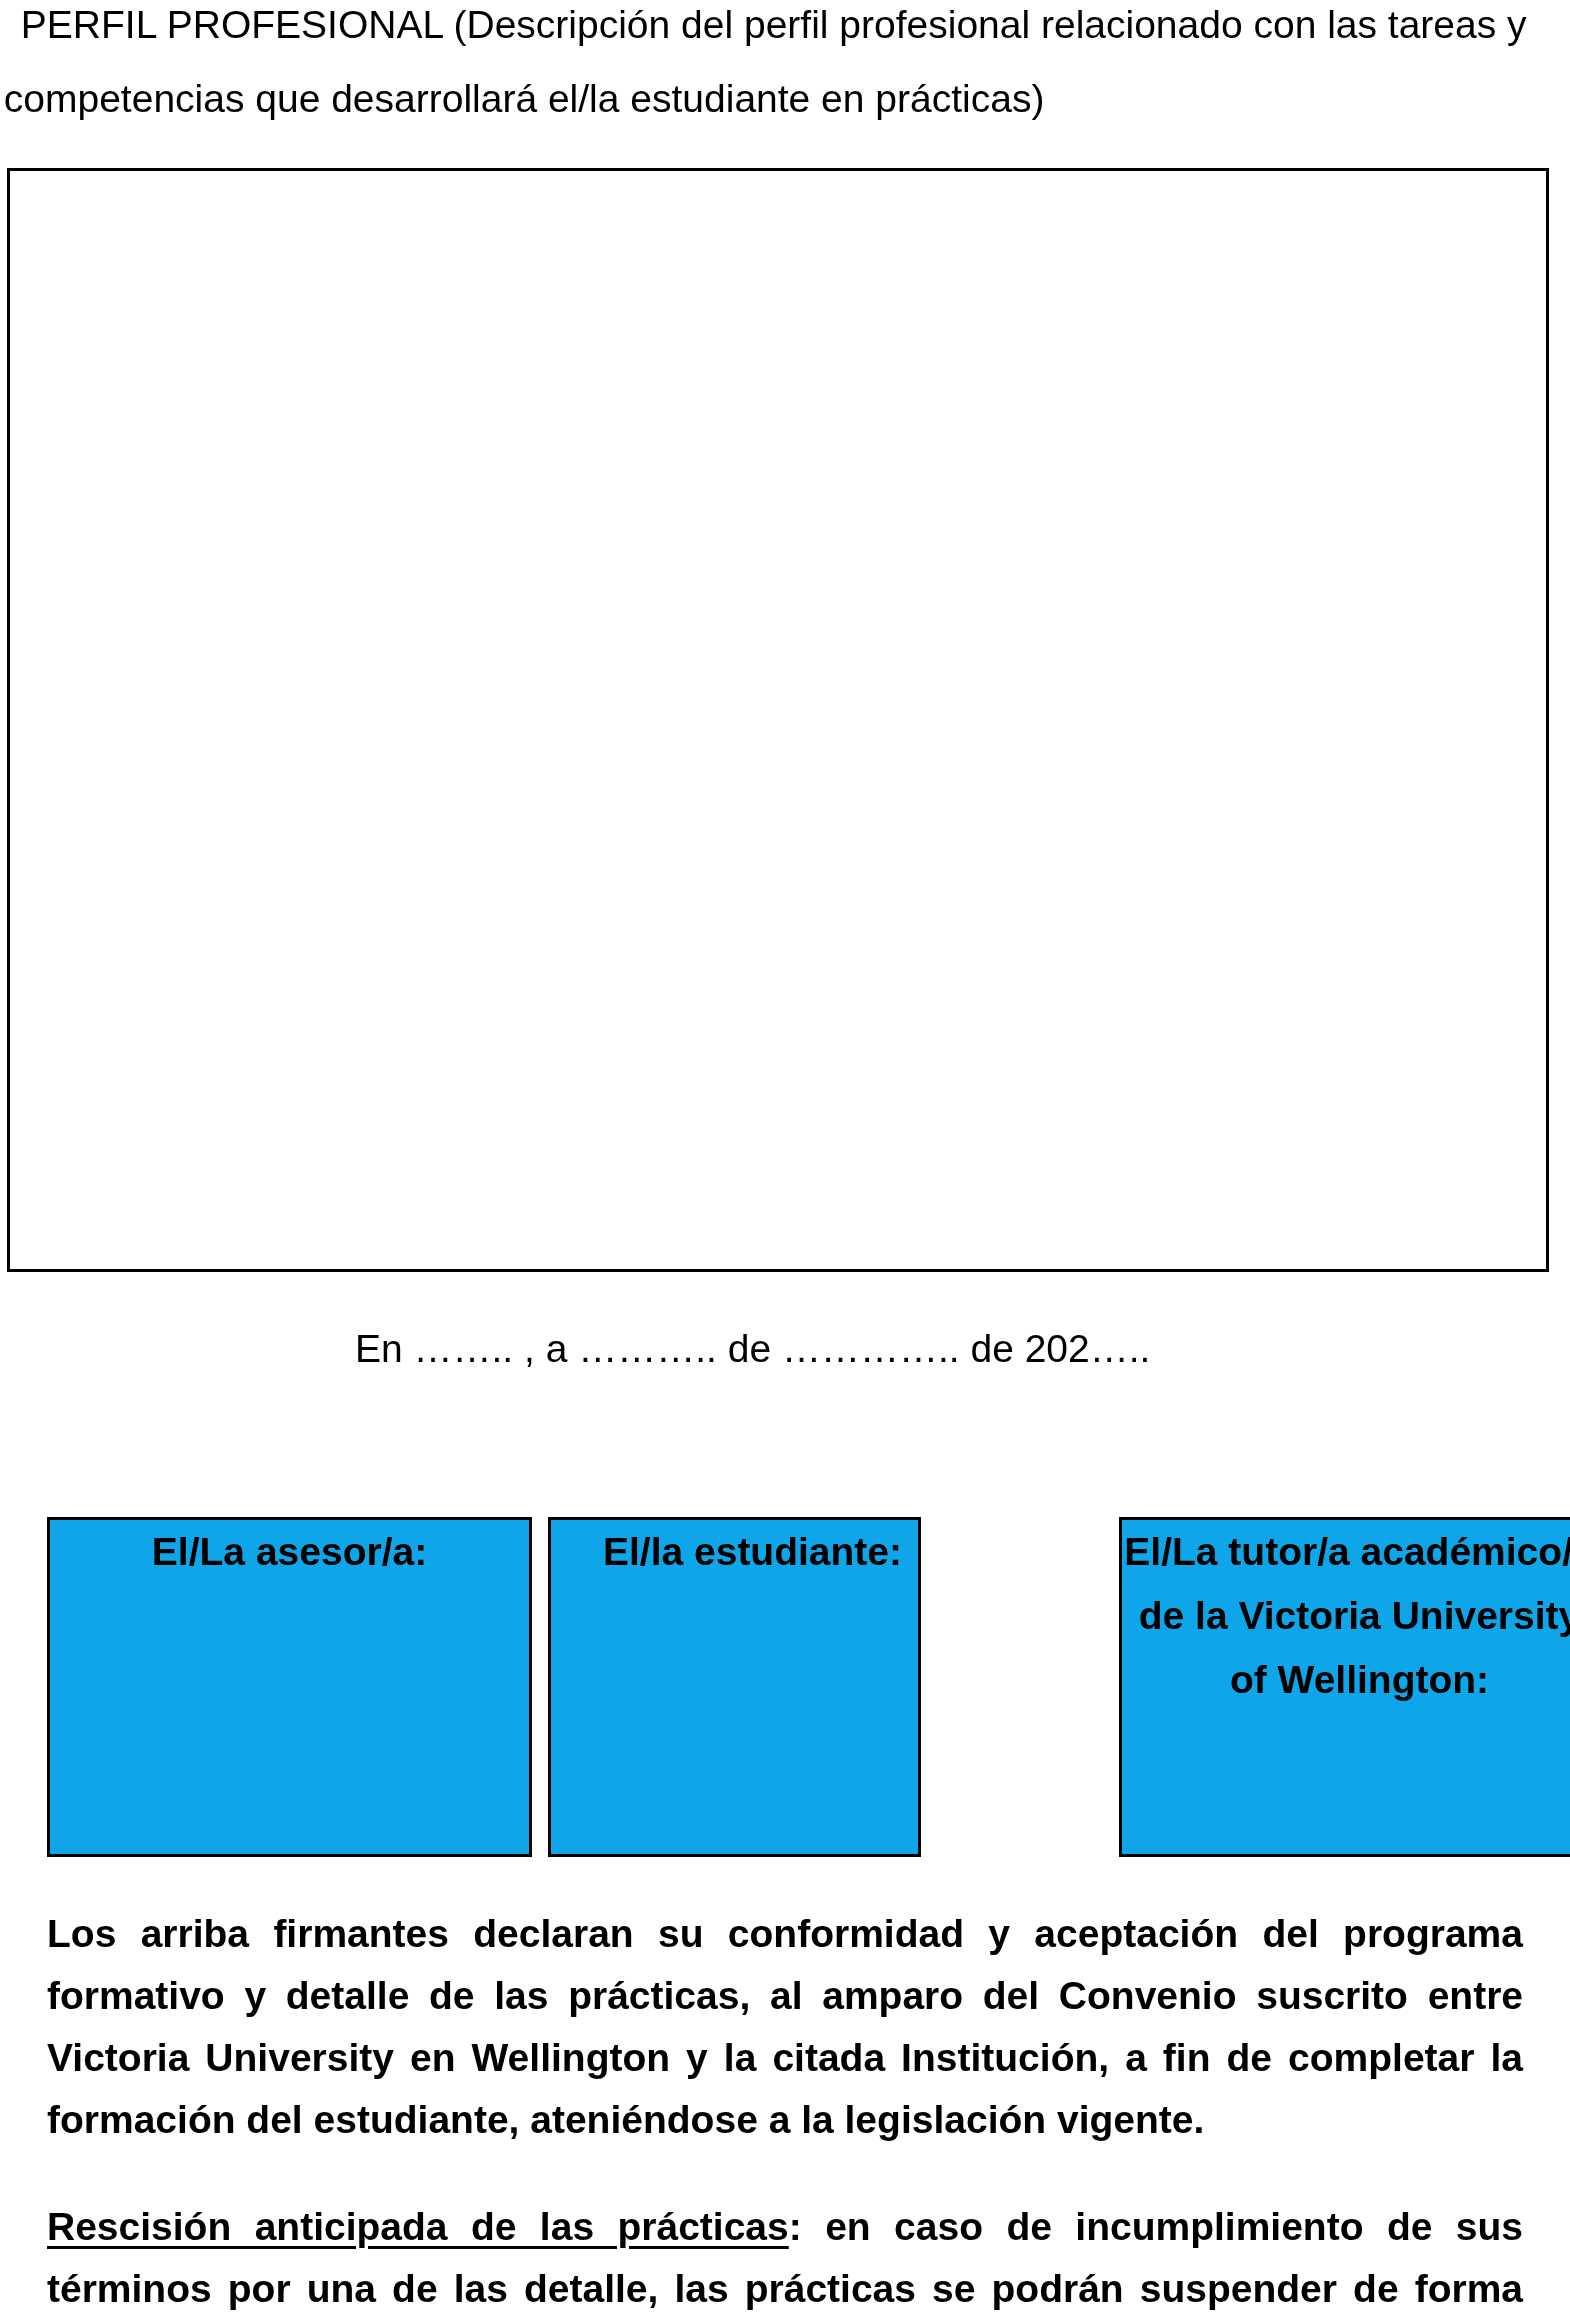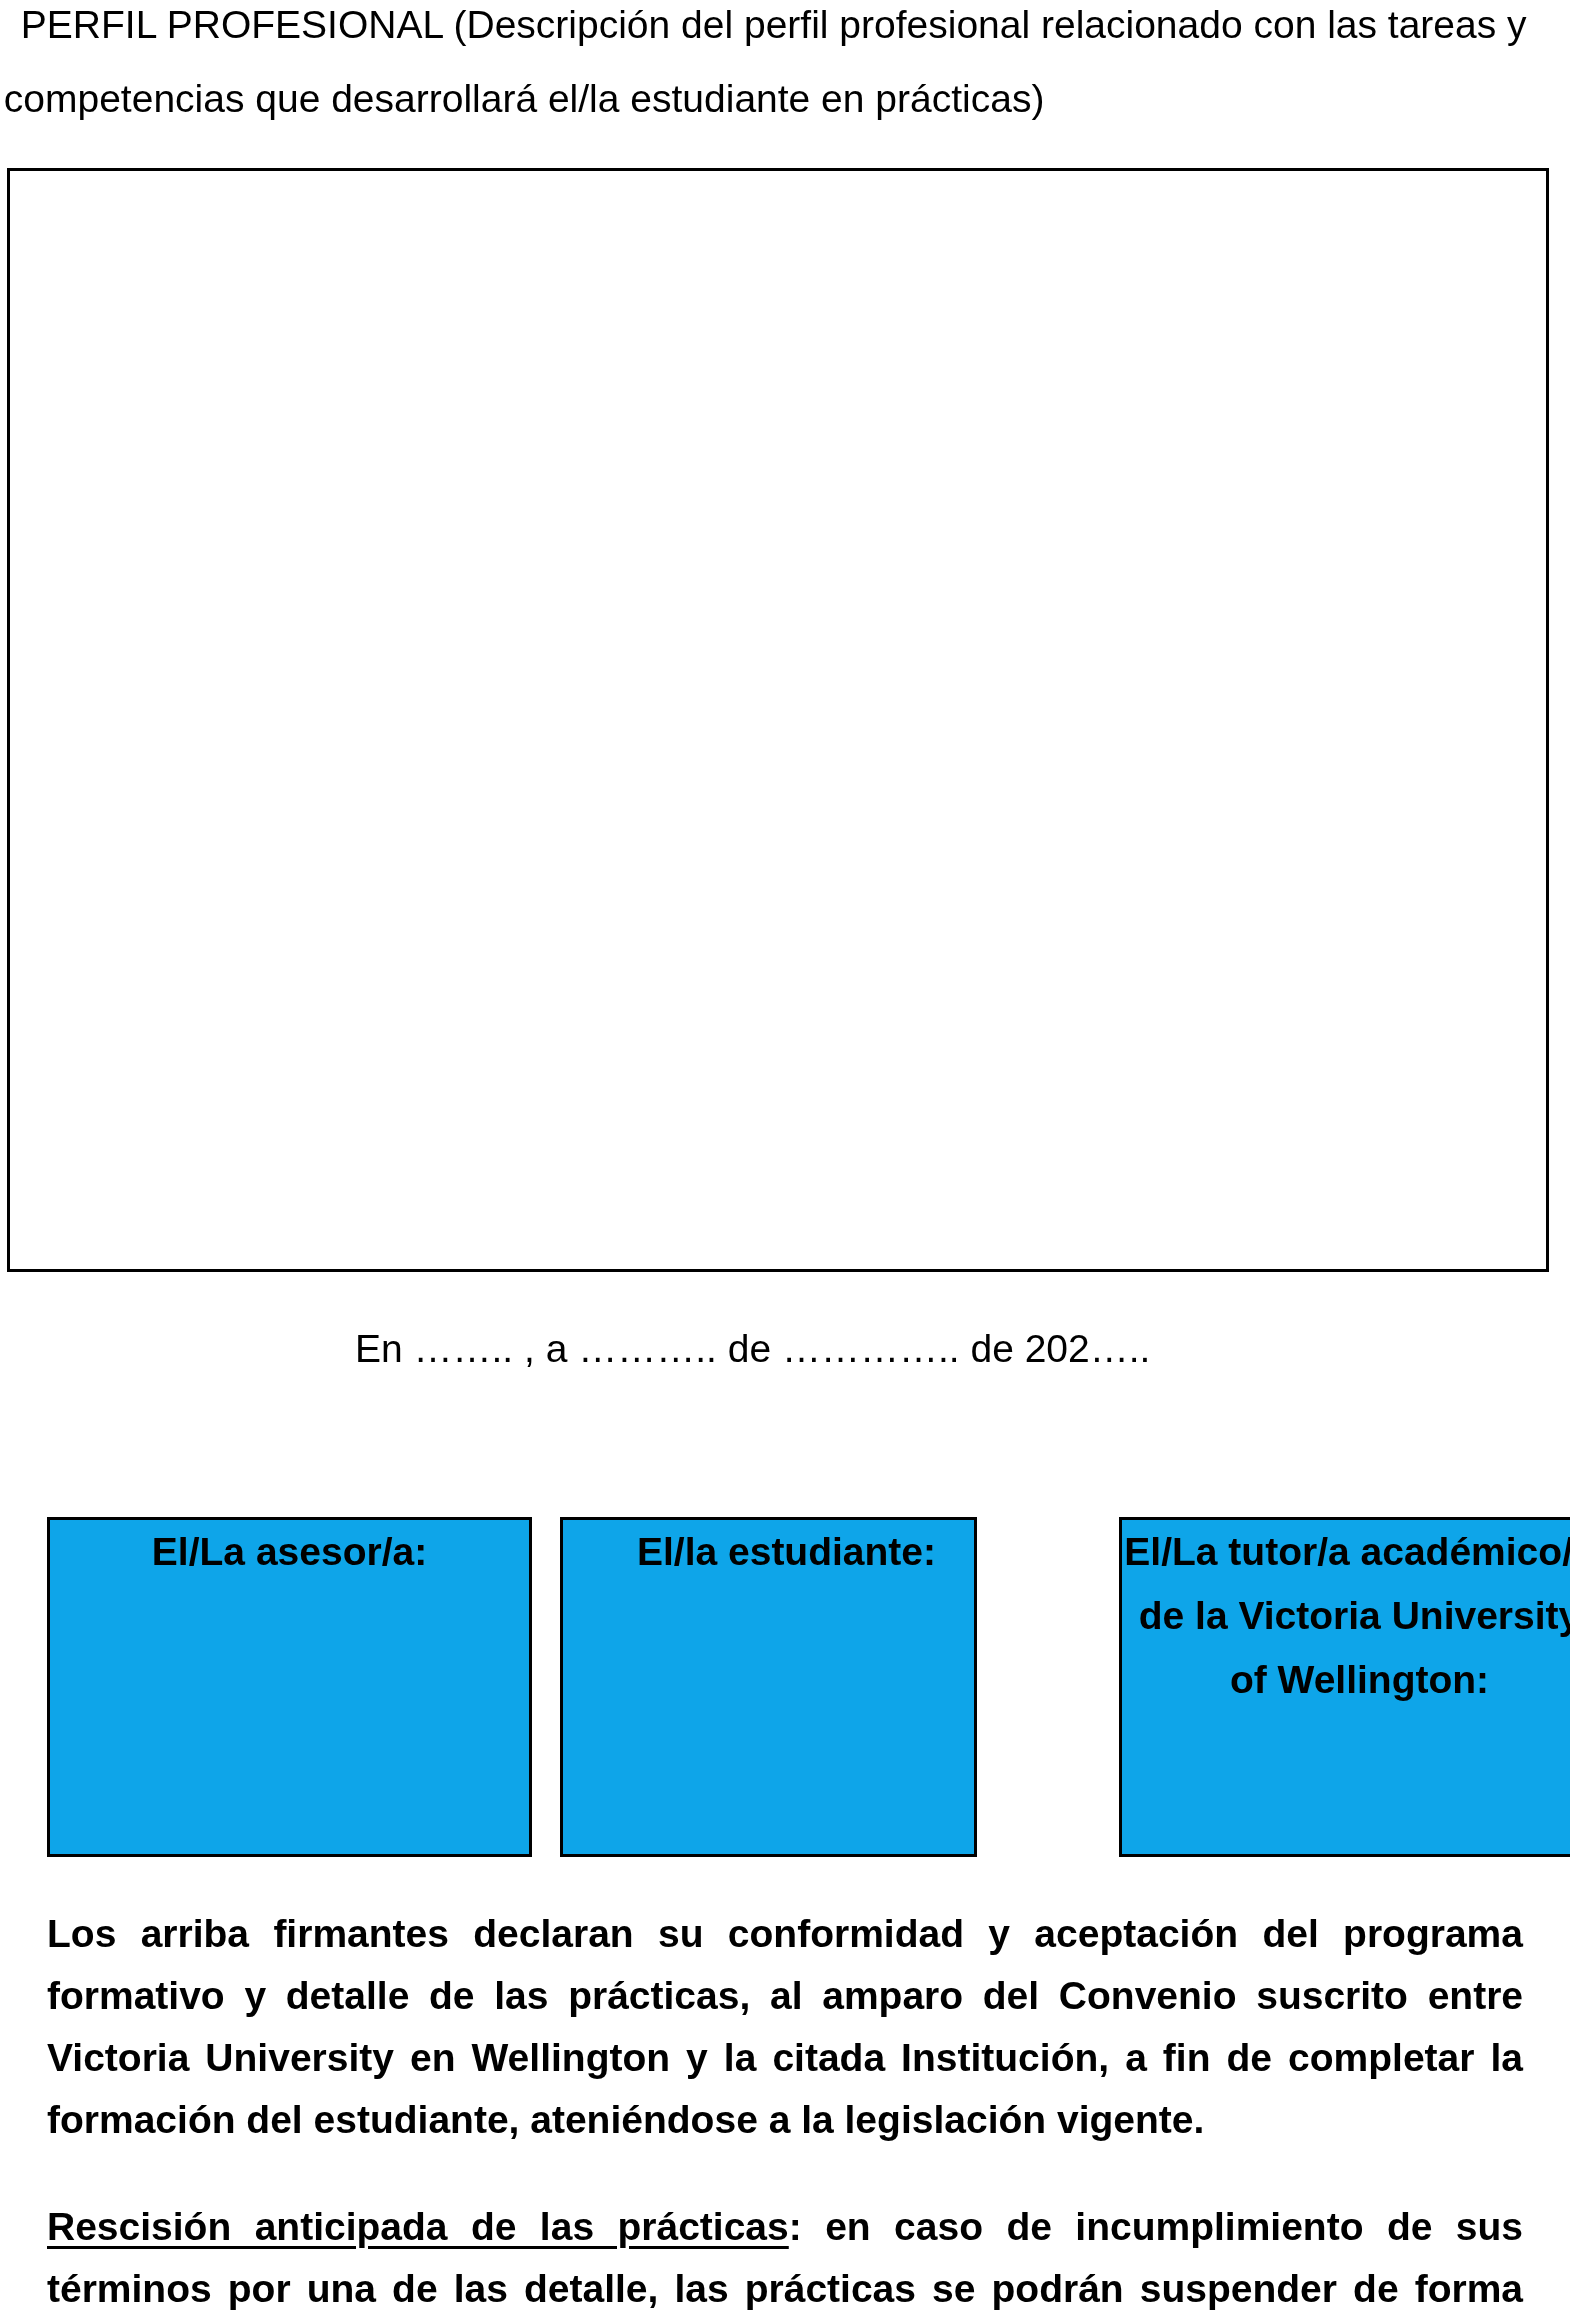--- a/index.html
+++ b/index.html
@@ -48,21 +48,21 @@
   }
   .sig-box {
     position: absolute;
     top: 1517px;
     height: 340px;
     border: 3.8px solid #000000;
     box-sizing: border-box;
     background: #0ea5e9;
   }
   .sig-box-1 { left: 47px;   width: 485px; }
-  .sig-box-2 { left: 560px;  width: 417px; padding-left: 36px; }
+  .sig-box-2 { left: 548px;  width: 373px; padding-left: 36px; }
   .sig-box-3 { left: 1079px; width: 481px; margin-left: 40px; }
   .sig-label {
     font-weight: bold;
     text-align: center;
     line-height: 64px;
     white-space: pre-line;
     padding-top: 0px;
   }
   .para {
     position: absolute;

